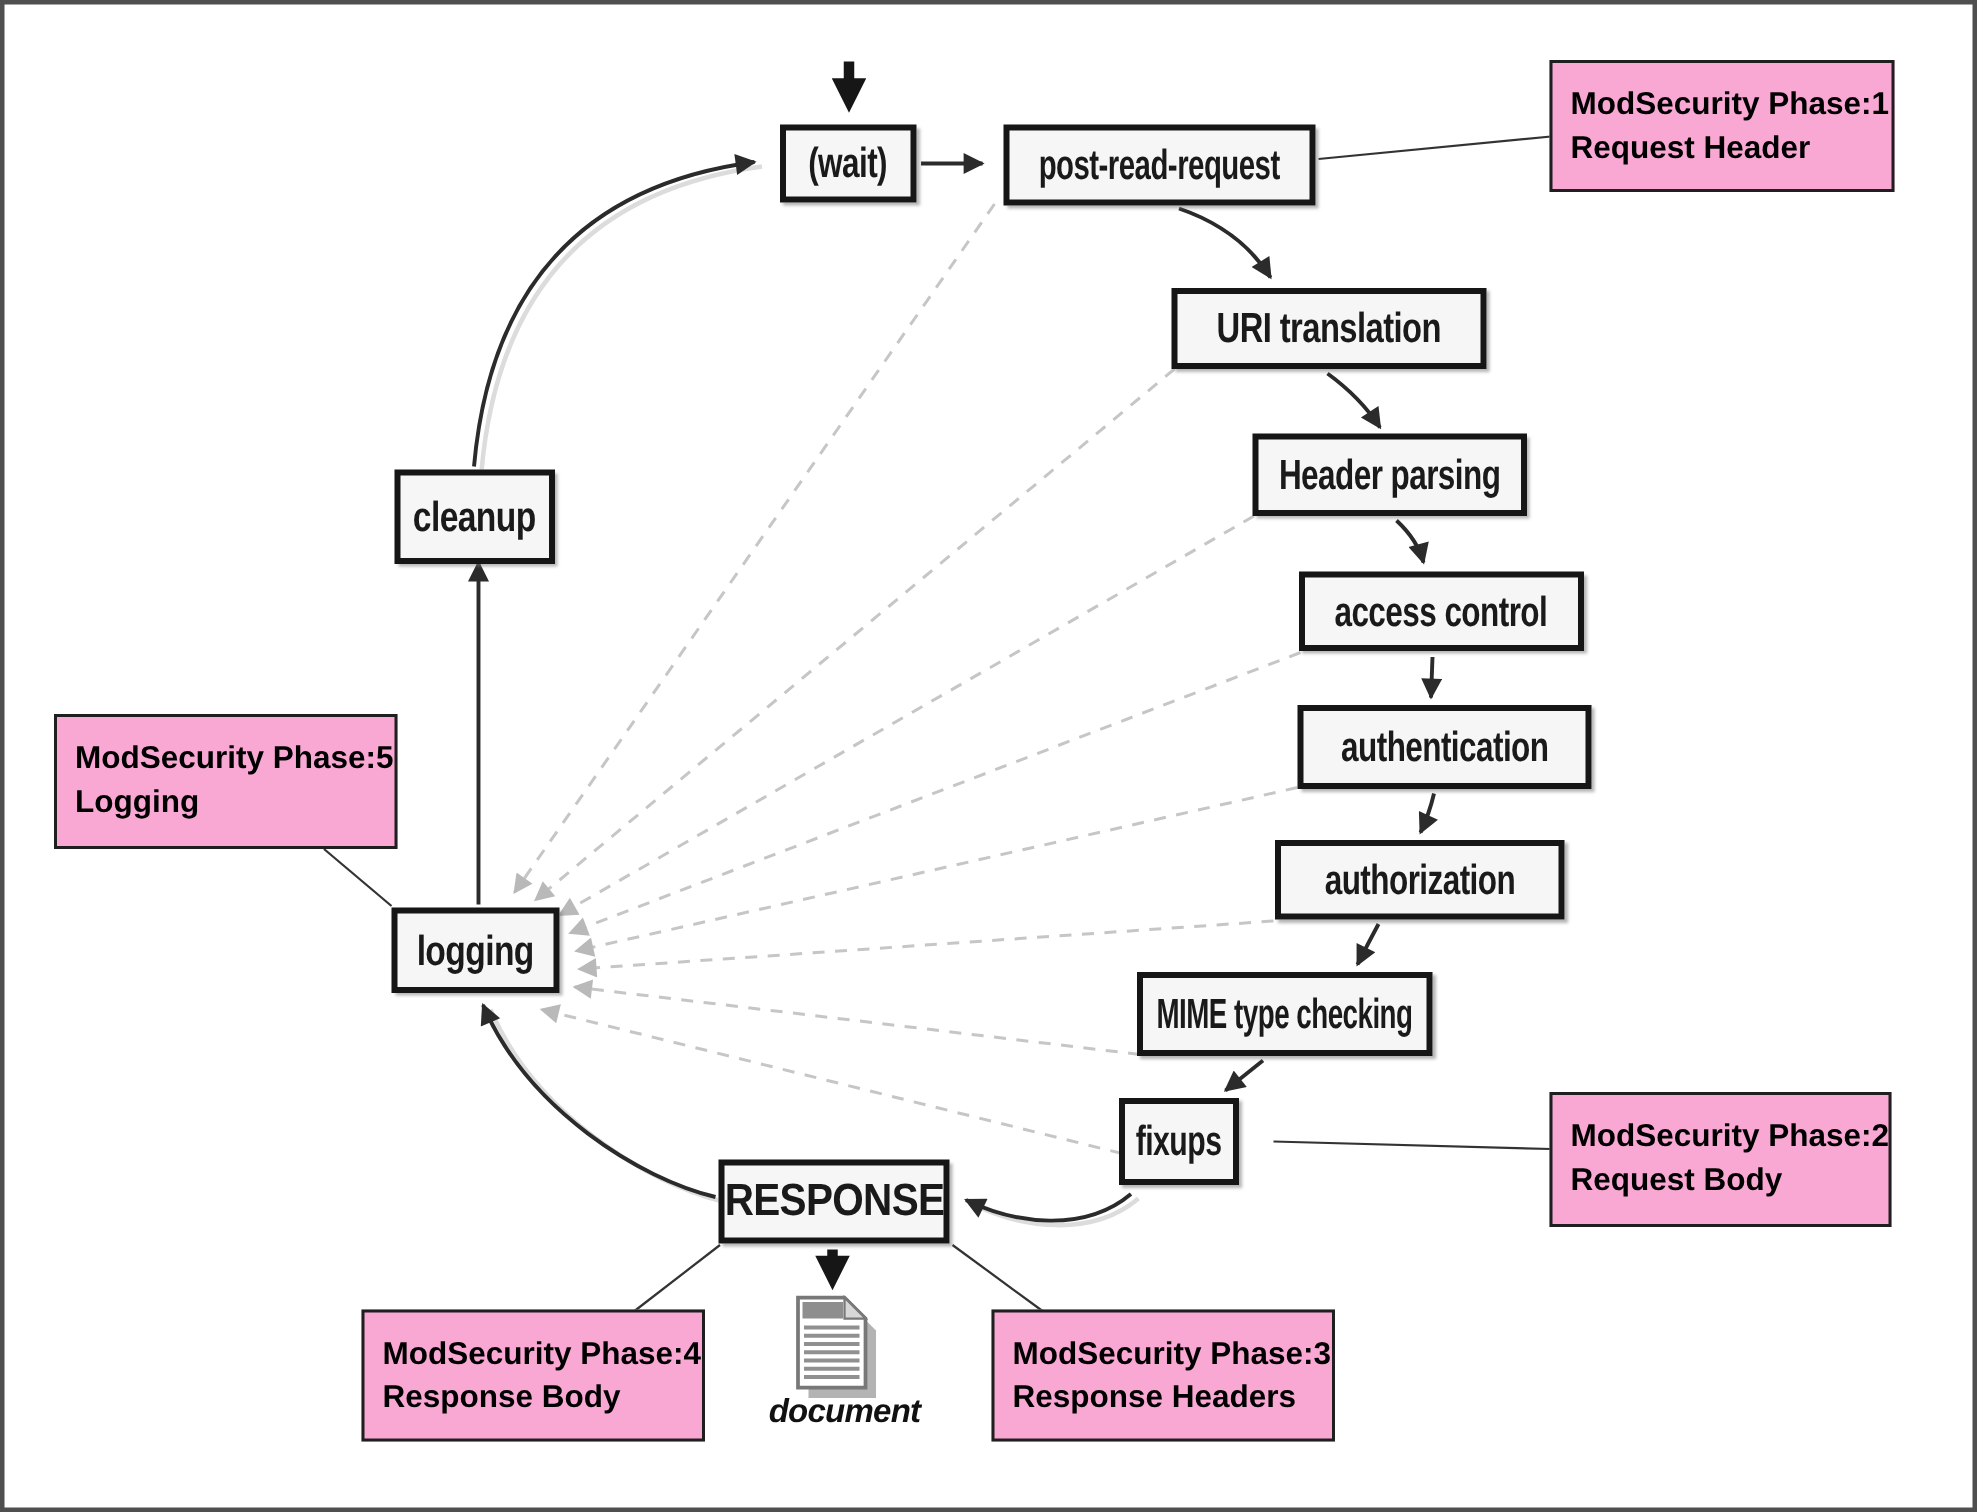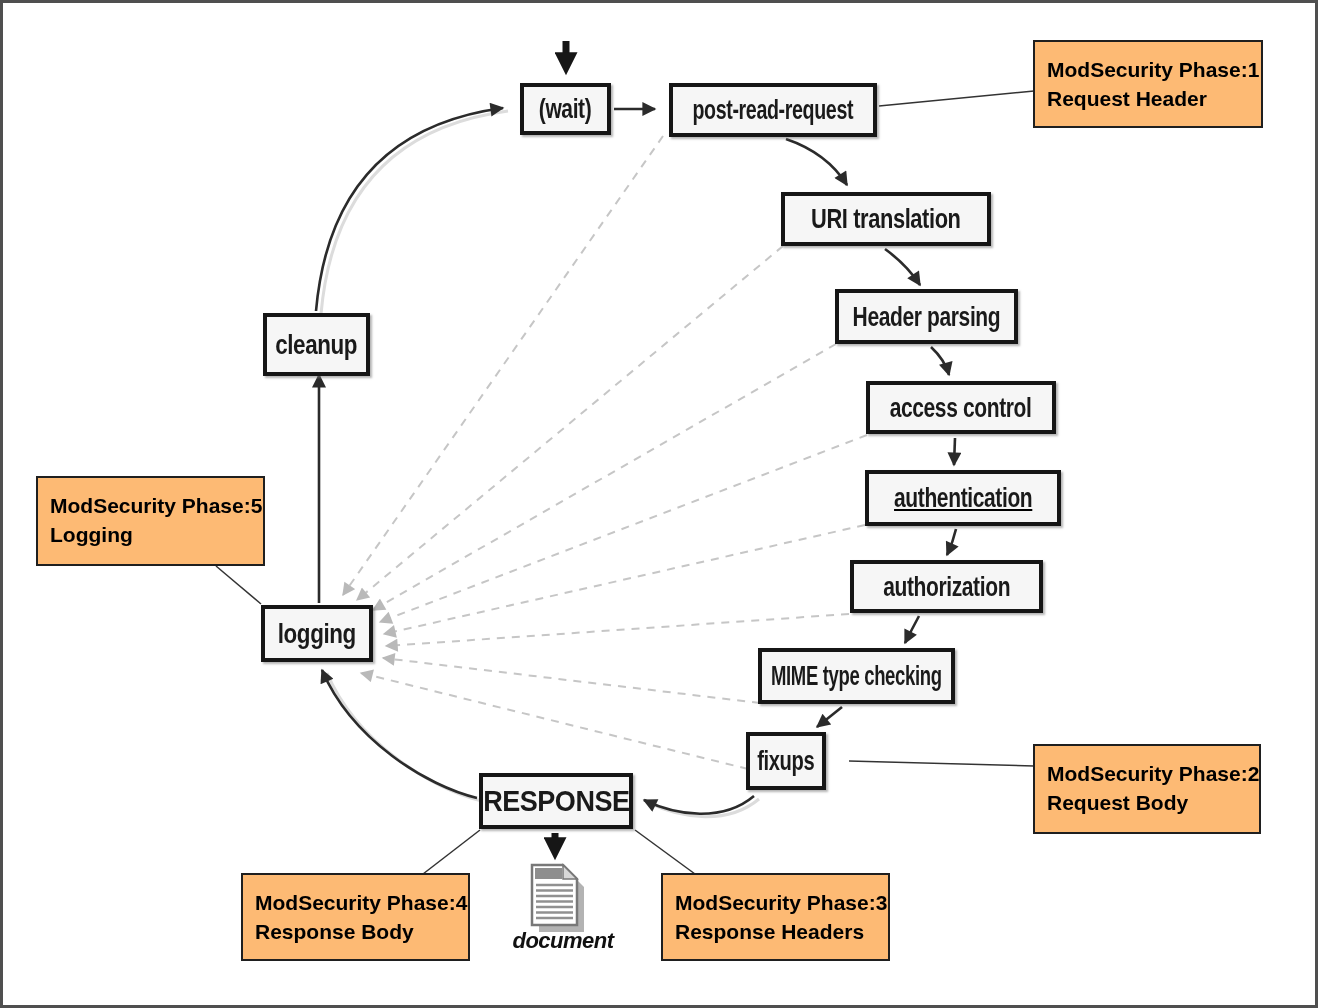--- a/index.html
+++ b/index.html
@@ -18,21 +18,21 @@
     position:absolute;border:4px solid var(--node-border);background:var(--node-fill);
     box-sizing:border-box;display:flex;align-items:center;justify-content:center;
     box-shadow:2px 2px 2px rgba(120,120,120,.55);
   }
   .node>span{
     display:inline-block;font-weight:bold;font-size:28px;color:var(--node-text);
     white-space:nowrap;letter-spacing:-0.5px;transform:scaleX(.7);
     font-family:"Liberation Sans",sans-serif;
   }
   .annotation{
-    position:absolute;border:2px solid var(--ann-border);background:#fdba74;
+    position:absolute;border:2px solid var(--ann-border);background:#f9a8d4;
     box-sizing:border-box;padding:13px 12px 16px 12px;
     font-weight:bold;font-size:21px;line-height:29px;color:#000;white-space:nowrap;
   }
   .annotation.right{text-align:left;}
   .annotation div{white-space:nowrap;}
   .doc-label{
     position:absolute;font-weight:bold;font-style:italic;font-size:22px;color:#111;
     transform:translateX(-50%);letter-spacing:-0.5px;
   }
 </style>
@@ -120,21 +120,21 @@
       </div>
       <div class="node" style="left: 778px; top: 189px; width: 210px; height: 54px;">
         <span style="transform: scaleX(0.78);">URI translation</span>
       </div>
       <div class="node" style="left: 832px; top: 286px; width: 183px; height: 55px;">
         <span style="transform: scaleX(0.75);">Header parsing</span>
       </div>
       <div class="node" style="left: 863px; top: 378px; width: 190px; height: 53px;">
         <span style="transform: scaleX(0.75);">access control</span>
       </div>
-      <div class="node" style="left: 862px; top: 467px; width: 196px; height: 56px; text-decoration: underline;">
+      <div class="node" style="left: 862px; top: 467px; width: 196px; height: 56px;">
         <span style="transform: scaleX(0.75);">authentication</span>
       </div>
       <div class="node" style="left: 847px; top: 557px; width: 193px; height: 53px;">
         <span style="transform: scaleX(0.75);">authorization</span>
       </div>
       <div class="node" style="left: 755px; top: 645px; width: 197px; height: 56px;">
         <span style="transform: scaleX(0.66);">MIME type checking</span>
       </div>
       <div class="node" style="left: 743px; top: 729px; width: 80px; height: 58px;">
         <span style="transform: scaleX(0.72);">fixups</span>
@@ -147,21 +147,21 @@
       </div>
       <div class="node" style="left: 260px; top: 310px; width: 107px; height: 63px;">
         <span style="transform: scaleX(0.8);">cleanup</span>
       </div>
     </div>
   <div id="annotations-layer">
       <div class="annotation" style="left: 1030px; top: 37px; width: 230px; height: 88px;">
         <div>ModSecurity Phase:1</div>
         <div>Request Header</div>
       </div>
-      <div class="annotation" style="left: 1030px; top: 725px; width: 228px; height: 90px; margin-top: 16px;">
+      <div class="annotation" style="left: 1030px; top: 725px; width: 228px; height: 90px;">
         <div>ModSecurity Phase:2</div>
         <div>Request Body</div>
       </div>
       <div class="annotation" style="left: 658px; top: 870px; width: 229px; height: 88px;">
         <div>ModSecurity Phase:3</div>
         <div>Response Headers</div>
       </div>
       <div class="annotation right" style="left: 238px; top: 870px; width: 229px; height: 88px;">
         <div>ModSecurity Phase:4</div>
         <div>Response Body</div>

